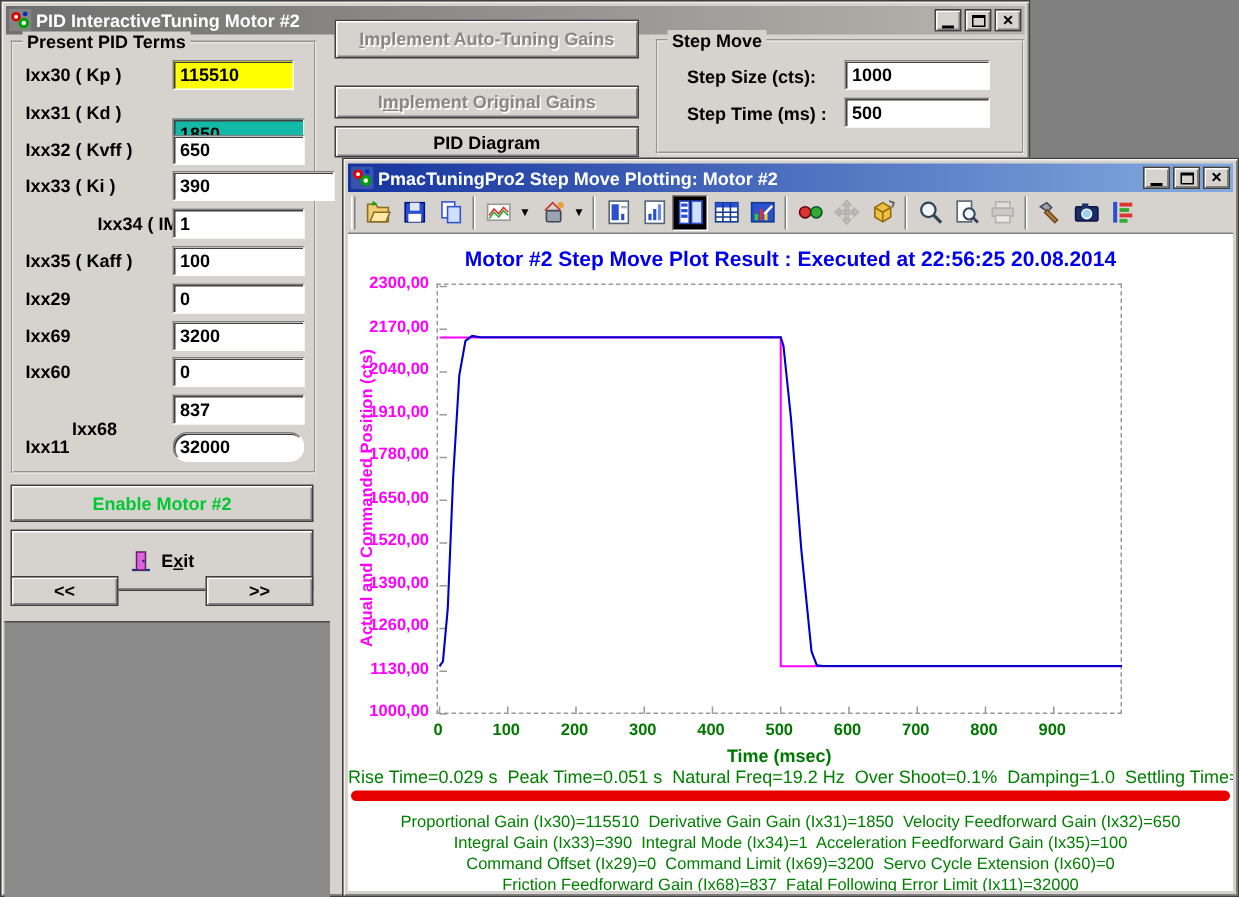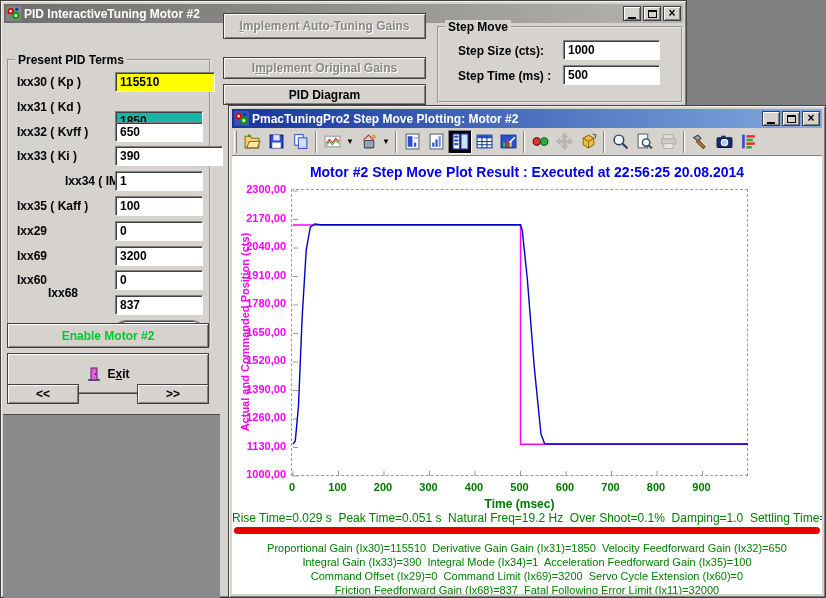--- a/index.html
+++ b/index.html
@@ -85,42 +85,42 @@
           </span>
         <span class="wbtn">
             <span class="glyph-max"></span>
           </span>
         <span class="wbtn">
             <span class="glyph-close">×</span>
           </span>
       </span>
     </div>
 
-    <div class="groupbox" id="pid-group" style="left:6px;top:26px;width:204px;height:289px;margin-top:32px;">
+    <div class="groupbox" id="pid-group" style="left:6px;top:26px;width:204px;height:289px;">
       <span class="grouplabel">Present PID Terms</span>
       <div id="pid-rows" style="position:absolute;left:0;top:0;right:0;bottom:0;">
           <span class="rowlabel" style="left: 8px; top: 14px;">Ixx30 ( Kp )</span>
-          <input class="field" value="115510" style="left: 106px; top: 11px; width: 100px; background: rgb(255, 255, 0);">
+          <input class="field" value="115510" style="left: 106px; top: 11px; width: 81px; background: rgb(255, 255, 0);">
           <span class="rowlabel" style="left: 8px; top: 38.8px;">Ixx31 ( Kd )</span>
           <input class="field" value="1850" style="left: 106px; top: 50px; width: 88px; background: #14b8a6;">
           <span class="rowlabel" style="left: 8px; top: 63.6px;">Ixx32 ( Kvff )</span>
           <input class="field" value="650" style="left: 106px; top: 60.6px; width: 88px;">
           <span class="rowlabel" style="left: 8px; top: 88.4px;">Ixx33 ( Ki )</span>
           <input class="field" value="390" style="left: 106px; top: 85.4px; width: 108px;">
           <span class="rowlabel" style="left: 8px; top: 113.2px; padding-left: 48px;">Ixx34 ( IM )</span>
           <input class="field" value="1" style="left: 106px; top: 110.2px; width: 88px;">
           <span class="rowlabel" style="left: 8px; top: 138px;">Ixx35 ( Kaff )</span>
           <input class="field" value="100" style="left: 106px; top: 135px; width: 88px;">
           <span class="rowlabel" style="left: 8px; top: 162.8px;">Ixx29</span>
           <input class="field" value="0" style="left: 106px; top: 159.8px; width: 88px;">
           <span class="rowlabel" style="left: 8px; top: 187.6px;">Ixx69</span>
           <input class="field" value="3200" style="left: 106px; top: 184.6px; width: 88px;">
           <span class="rowlabel" style="left: 8px; top: 212.4px;">Ixx60</span>
           <input class="field" value="0" style="left: 106px; top: 209.4px; width: 88px;">
-          <span class="rowlabel" style="left: 8px; top: 225px; padding-left: 31px;">Ixx68</span>
+          <span class="rowlabel" style="left: 8px; top: 250px; padding-left: 31px;">Ixx68</span>
           <input class="field" value="837" style="left: 106px; top: 234.2px; width: 88px;">
           <span class="rowlabel" style="left: 8px; top: 262px;">Ixx11</span>
           <input class="field" value="32000" style="left: 106px; top: 259px; width: 88px; border-radius: 10px;">
         </div>
     </div>
 
     <div class="btn" style="left:6px;top:322px;width:202px;height:25px;">
       <span class="green-btn-label">Enable Motor #2</span>
     </div>
     <div class="btn" style="left:6px;top:352px;width:202px;height:41px;">

